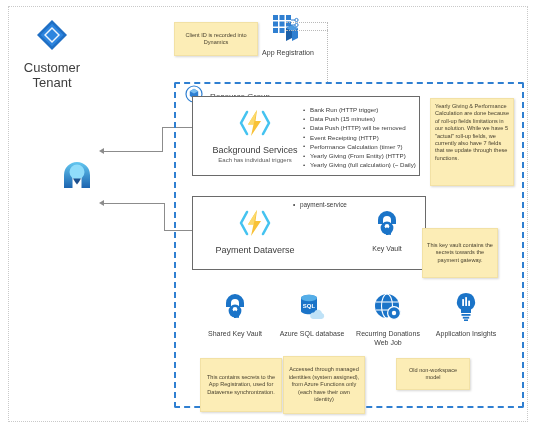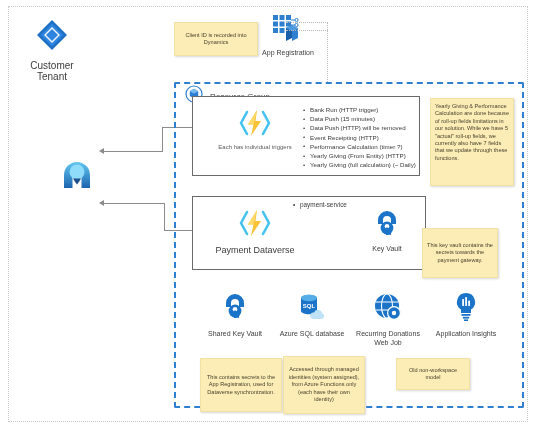--- a/index.html
+++ b/index.html
@@ -52,21 +52,21 @@
       display:flex;align-items:center;justify-content:center;}
   #note-sharedkv{left:200px;top:358px;width:72px;height:44px;
       display:flex;align-items:center;justify-content:center;}
   #note-sql{left:283px;top:356px;width:72px;height:48px;
       display:flex;align-items:center;justify-content:center;}
   #note-old{left:396px;top:358px;width:64px;height:22px;
       display:flex;align-items:center;justify-content:center;}
 
   
   #customer-tenant{position:absolute;left:16px;top:18px;width:72px;text-align:center;}
-  #customer-tenant .cap{font-size:10px;color:#3d3d3d;margin-top:4px;}
+  #customer-tenant .cap{font-size:13px;color:#3d3d3d;margin-top:4px;}
   #app-registration{position:absolute;left:252px;top:14px;width:72px;text-align:center;}
   #app-registration .cap{font-size:7px;color:#3d3d3d;margin-top:3px;}
 
   #dataverse-icon{position:absolute;left:60px;top:158px;}
 
   
   .conn{position:absolute;background:#8c8c8c;}
   .conn.h{height:1px;}
   .conn.v{width:1px;}
   .arrow-left{position:absolute;width:0;height:0;
@@ -166,20 +166,21 @@
   <div class="svc-box" id="bg-services-box">
     <div class="svc-icon-block">
       <span>
         <svg width="34" height="30" viewBox="0 0 34 30">
           <path d="M9 4 L3 15 L9 26" fill="none" stroke="#45c3f0" stroke-width="2.6" stroke-linecap="round" stroke-linejoin="round"></path>
           <path d="M25 4 L31 15 L25 26" fill="none" stroke="#45c3f0" stroke-width="2.6" stroke-linecap="round" stroke-linejoin="round"></path>
           <polygon points="19,2 10,16.5 15.5,16.5 13,28 23,13 17.5,13" fill="#f8c136"></polygon>
           <polygon points="19,2 10,16.5 15.5,16.5 14.5,21" fill="#fcd96b"></polygon>
         </svg>
       </span>
+      <div class="svc-title">Background Services</div>
       <div class="svc-sub">Each has individual triggers</div>
     </div>
     <ul class="bullets">
       <li>Bank Run (HTTP trigger)</li>
       <li>Data Push (15 minutes)</li>
       <li>Data Push (HTTP) will be removed</li>
       <li>Event Receipting (HTTP)</li>
       <li>Performance Calculation (timer ?)</li>
       <li>Yearly Giving (From Entity) (HTTP)</li>
       <li>Yearly Giving (full calculation) (~ Daily)</li>

